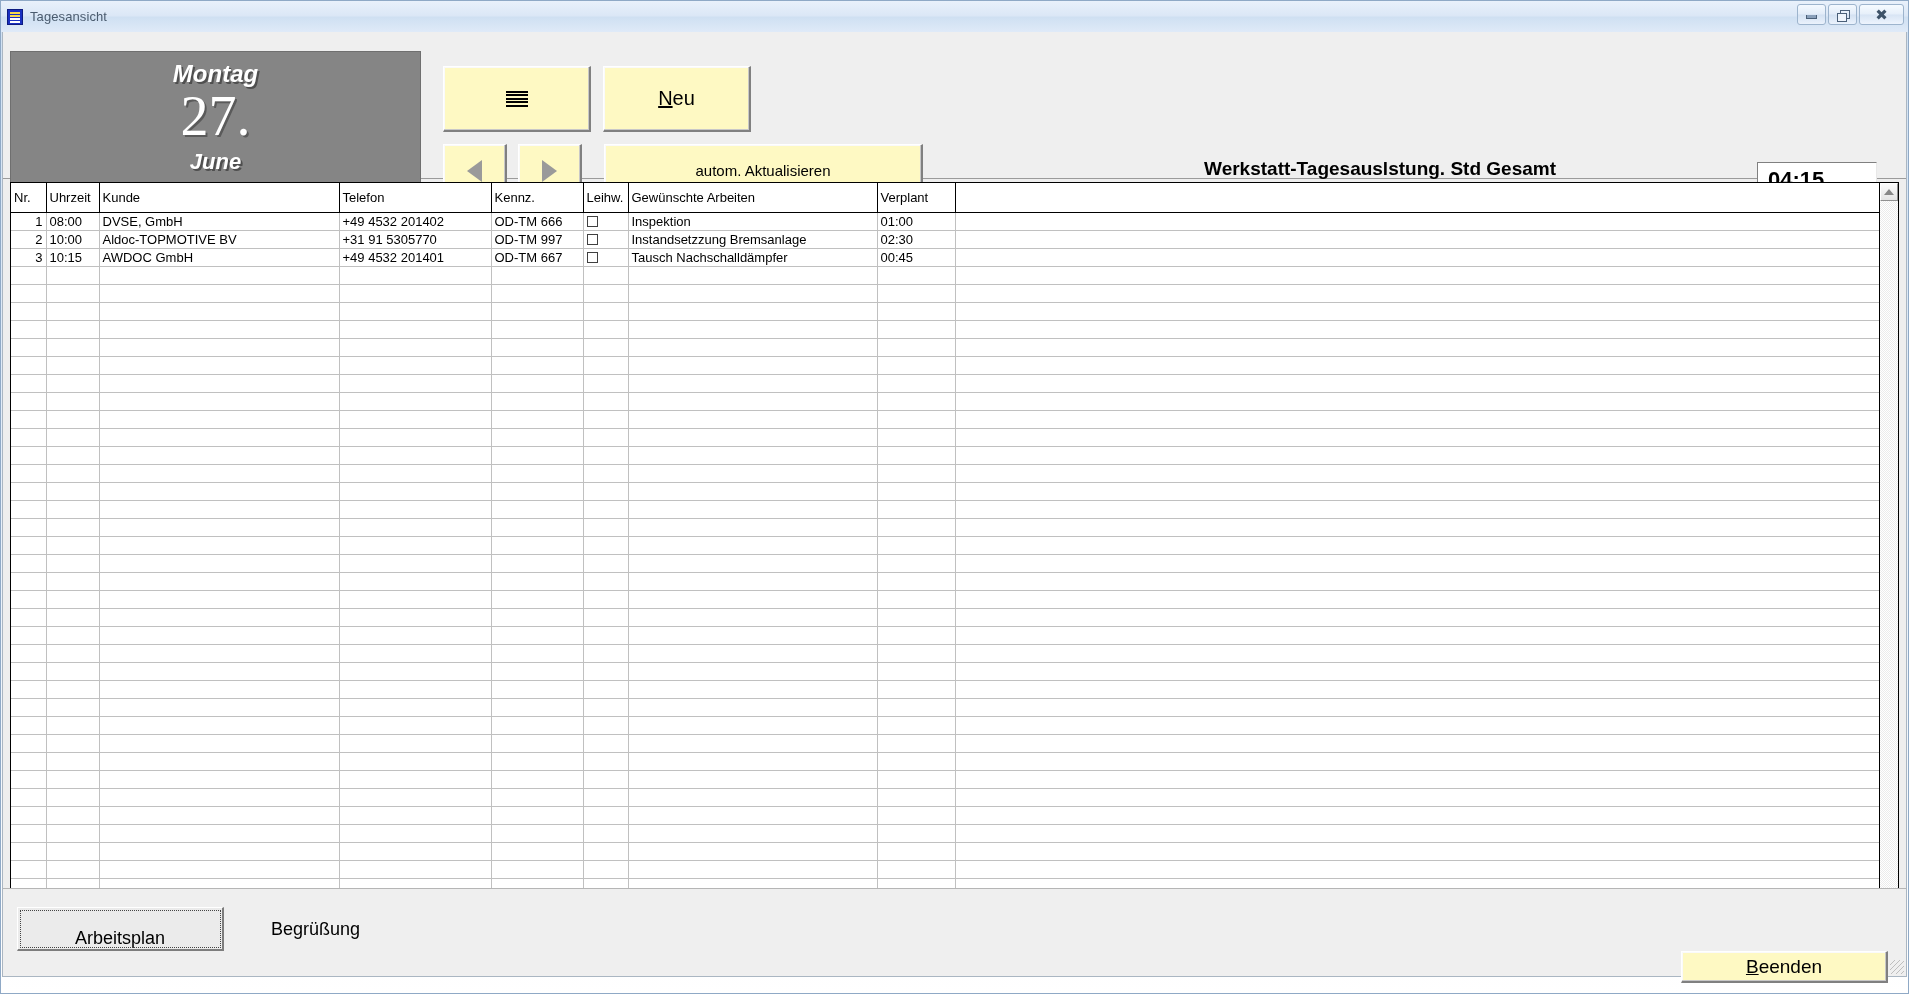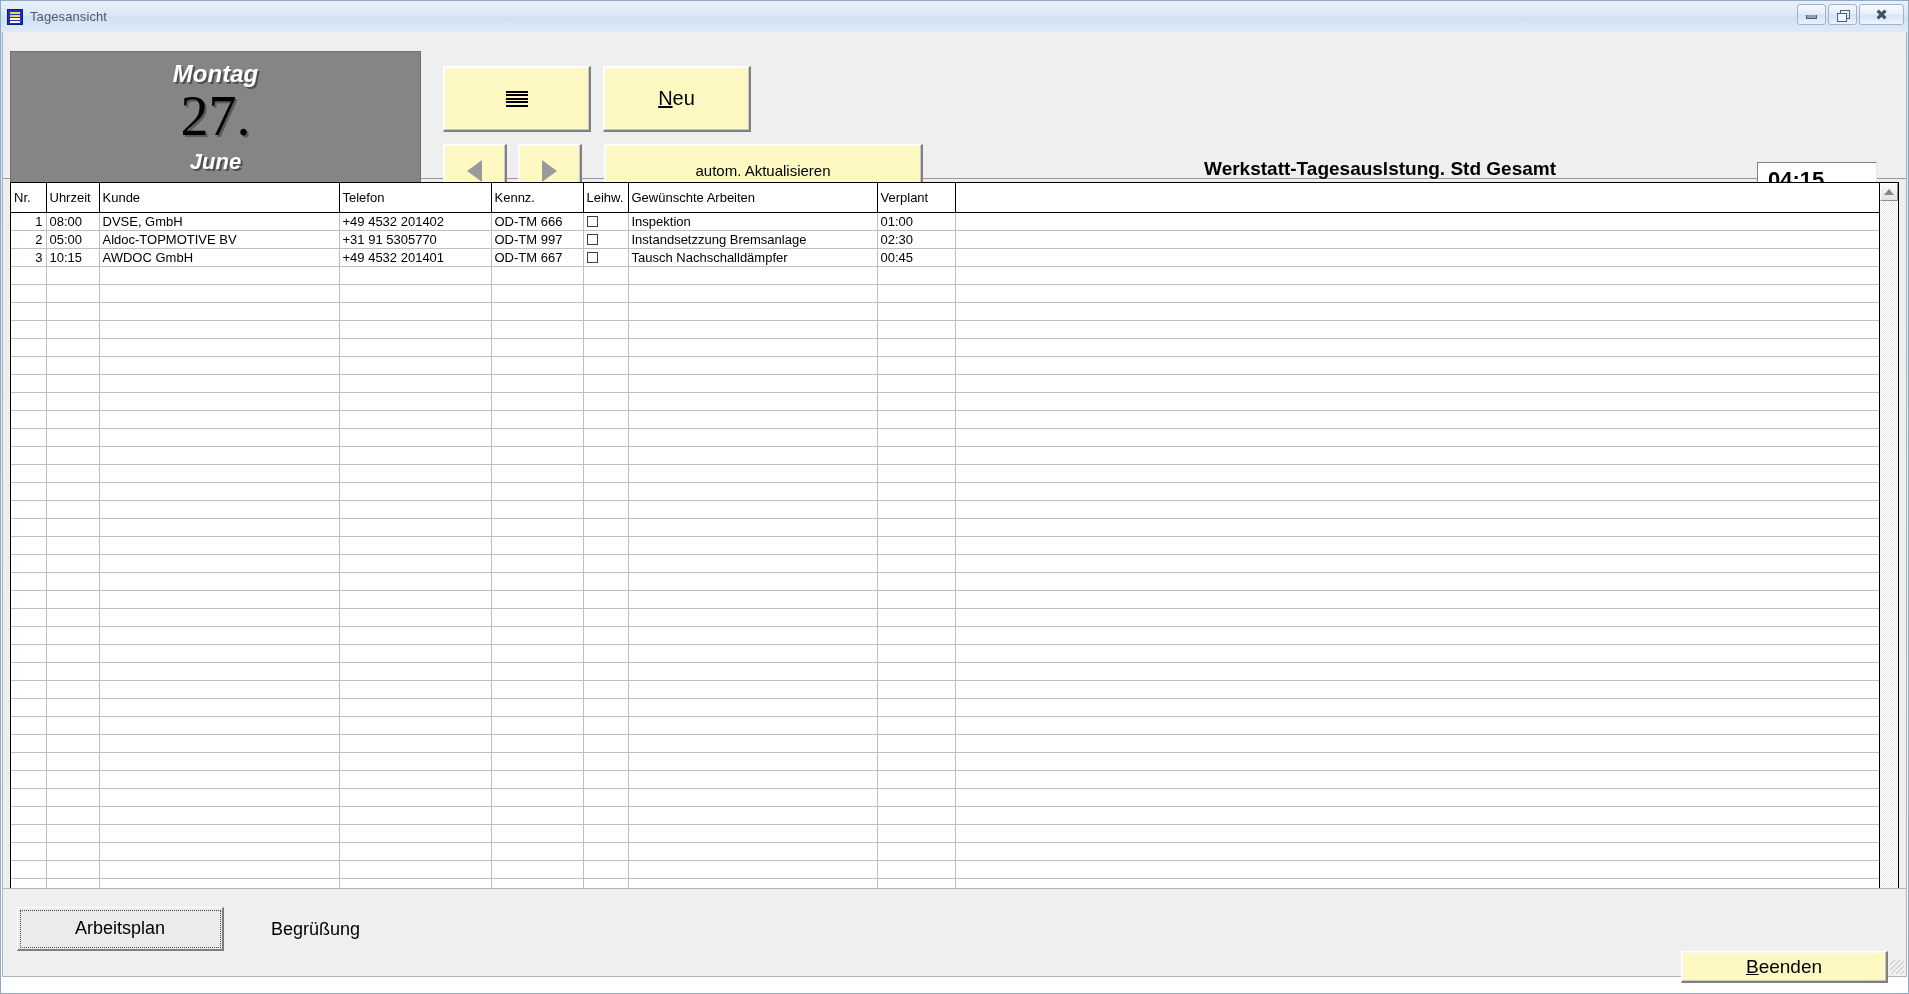--- a/index.html
+++ b/index.html
@@ -99,21 +99,21 @@
     text-align: center;
   }
   #date-weekday {
     margin-top: 8px;
     font-size: 24px; font-weight: bold; font-style: italic;
     color: #ffffff;
     text-shadow: 2px 2px 0 #4f4f4f;
   }
   #date-day {
     font-size: 56px; font-weight: normal;
-    color: #000000; line-height: .95;
+    color: #ffffff; line-height: .95;
     margin-top: 2px;
     text-shadow: 2px 2px 0 #5a5a5a;
     font-family: "Liberation Serif", serif;
   }
   #date-month {
     font-size: 22px; font-weight: bold; font-style: italic;
     color: #ffffff; margin-top: 6px;
     text-shadow: 2px 2px 0 #4f4f4f;
   }
 
@@ -261,21 +261,21 @@
     border-top: 1px solid #b5b5b5;
   }
   #btn-arbeitsplan {
     position:absolute; left:14px; top:18px;
     width:207px; height:44px;
     font-size:18px;
     background:
       repeating-conic-gradient(#f3f3f3 0% 25%, #e2e2e2 0% 50%) 50% / 2px 2px;
     border-top:1px solid #ffffff; border-left:1px solid #ffffff;
     border-right:2px solid #7d7d7d; border-bottom:2px solid #7d7d7d;
-    display:flex; align-items:center; justify-content:center;
+    display:flex; align-items:flex-end; justify-content:center;
     outline: 1px dotted #444; outline-offset: -4px;
   }
   #lbl-begruessung {
     position:absolute; left:268px; top:18px;
     width:180px; height:44px;
     display:flex; align-items:center;
     font-size:18px; color:#000;
   }
   #btn-beenden {
     position:absolute; right:18px; top:18px;
@@ -390,21 +390,21 @@
                 <td>DVSE, GmbH</td>
                 <td>+49 4532 201402</td>
                 <td>OD-TM 666</td>
                 <td class="chk"><span class="checkbox"></span></td>
                 <td>Inspektion</td>
                 <td>01:00</td>
                 <td></td>
               </tr>
               <tr>
                 <td class="num">2</td>
-                <td>05:00</td>
+                <td>10:00</td>
                 <td>Aldoc-TOPMOTIVE BV</td>
                 <td>+31 91 5305770</td>
                 <td>OD-TM 997</td>
                 <td class="chk"><span class="checkbox"></span></td>
                 <td>Instandsetzzung Bremsanlage</td>
                 <td>02:30</td>
                 <td></td>
               </tr>
               <tr>
                 <td class="num">3</td>

